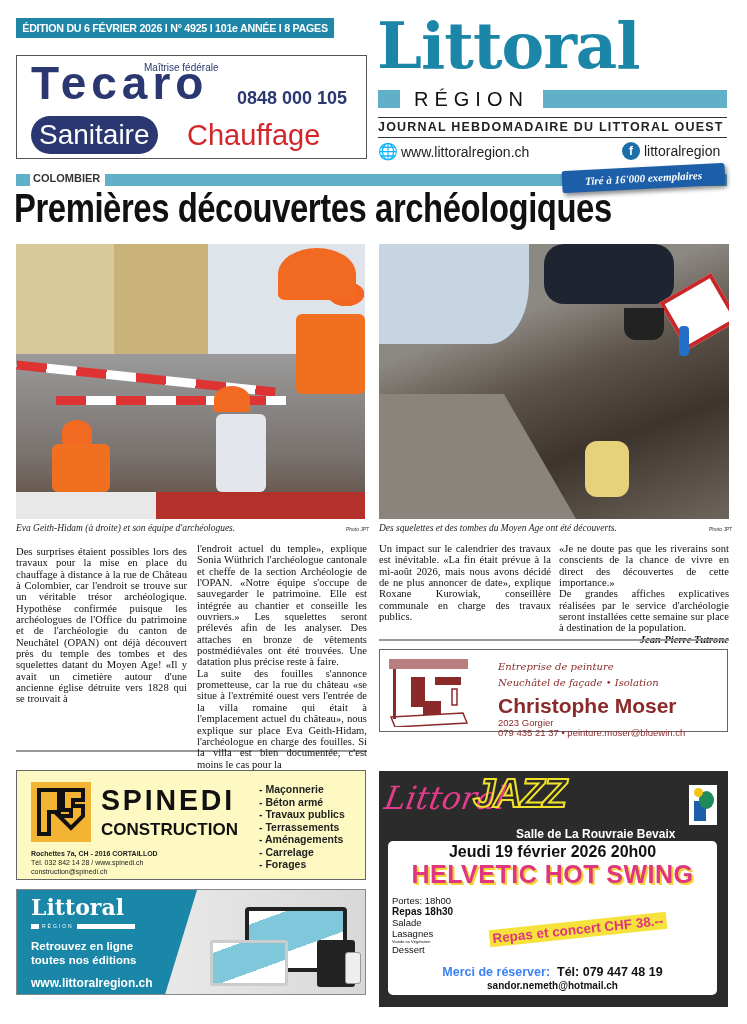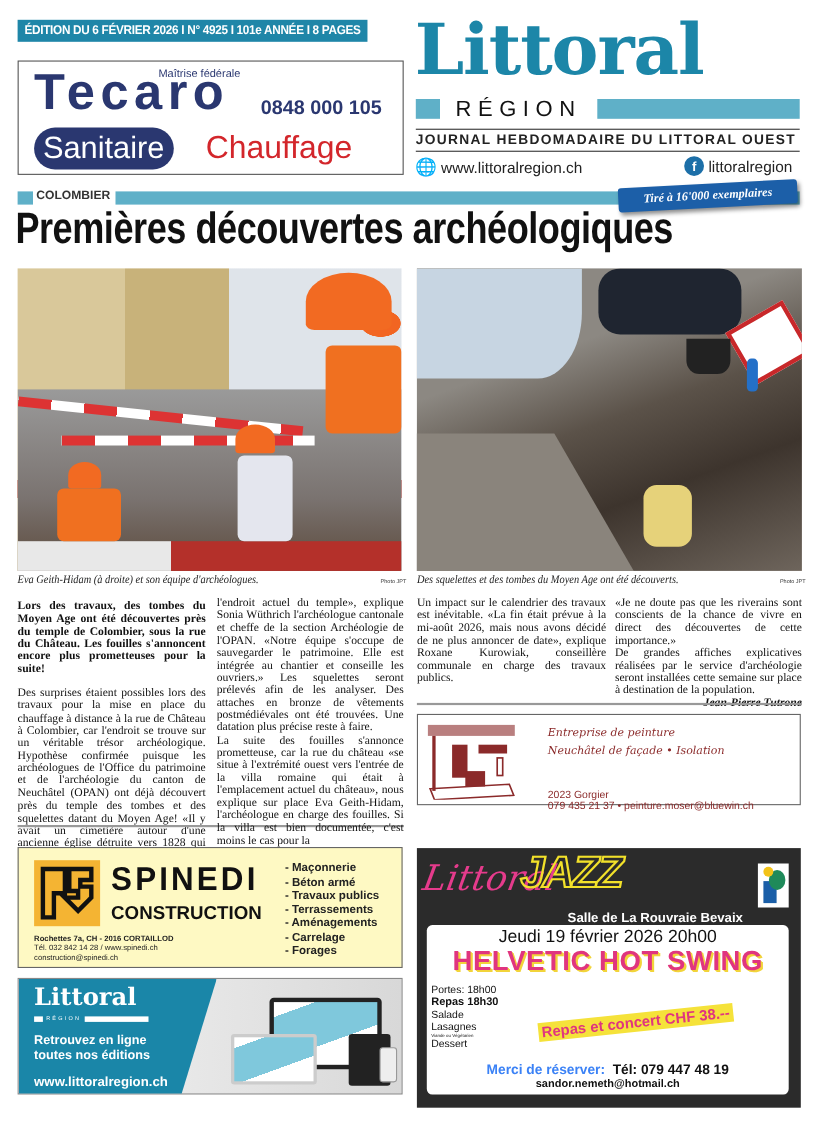--- a/index.html
+++ b/index.html
@@ -116,21 +116,21 @@
   
   .jazz { left: 379px; top: 771px; width: 349px; height: 236px; background: #2b2b2b; }
   .jazz .lit { position: absolute; left: 6px; top: 8px; font-family: "DejaVu Serif", serif; font-style: italic; font-size: 32px; color: #e53b8c; transform: skewX(-10deg); }
   .jazz .jz { position: absolute; left: 94px; top: 0px; font-size: 40px; font-weight: bold; font-style: italic; color: transparent; -webkit-text-stroke: 2px #f2e12a; letter-spacing: -2px; }
   .jazz .badge { position: absolute; left: 310px; top: 14px; width: 28px; height: 40px; background: #fff; }
   .jazz .badge .sun { position: absolute; left: 5px; top: 3px; width: 9px; height: 9px; border-radius: 50%; background: #f3c318; }
   .jazz .badge .tree { position: absolute; left: 10px; top: 6px; width: 15px; height: 18px; border-radius: 50%; background: #1f8a5a; }
   .jazz .badge .trunk { position: absolute; left: 5px; top: 16px; width: 12px; height: 20px; background: #1b5fa8; }
   .jazz .salle { position: absolute; left: 137px; top: 56px; font-size: 12px; font-weight: bold; color: #fff; }
   .jazz .panel { position: absolute; left: 9px; top: 70px; width: 329px; height: 154px; background: #fff; border-radius: 5px; }
-  .jazz .date { position: absolute; left: 0; width: 100%; top: 2px; text-align: center; font-size: 16px; font-weight: normal; color: #111; }
+  .jazz .date { position: absolute; left: 0; width: 100%; top: 2px; text-align: center; font-size: 16px; font-weight: bold; color: #111; }
   .jazz .band { position: absolute; left: 0; width: 100%; top: 19px; text-align: center; font-size: 25px; font-weight: bold; color: #e0357f; letter-spacing: 0.5px; text-shadow: 1px 1px 0 #f2d43a, 2px 2px 0 #f2d43a; transform: scaleX(1.0); }
   .jazz .menu { position: absolute; left: 4px; top: 54px; font-size: 9.5px; line-height: 11px; color: #111; }
   .jazz .menu .b { font-weight: bold; font-size: 10px; }
   .jazz .menu .tiny { font-size: 4px; line-height: 5px; }
   .jazz .price { position: absolute; left: 101px; top: 80px; background: #f5e23a; color: #e0357f; font-size: 13.5px; font-weight: bold; padding: 1px 3px; transform: rotate(-6deg); white-space: nowrap; }
   .jazz .reserve { position: absolute; left: 0; width: 100%; top: 124px; text-align: center; font-size: 12.5px; font-weight: bold; color: #111; }
   .jazz .reserve span.pink { color: #3b82f6; }
   .jazz .mail { position: absolute; left: 0; width: 100%; top: 139px; text-align: center; font-size: 10px; font-weight: bold; color: #111; }
 </style>
 </head>
@@ -189,21 +189,20 @@
   <div class="slab"></div>
   <div class="pad"></div>
 </div>
 
 <div class="abs caption" style="left:16px; top:522px;">Eva Geith-Hidam (à droite) et son équipe d'archéologues.</div>
 <div class="abs credit" style="left:346px; top:526px;">Photo JPT</div>
 <div class="abs caption" style="left:379px; top:522px;">Des squelettes et des tombes du Moyen Age ont été découverts.</div>
 <div class="abs credit" style="left:709px; top:526px;">Photo JPT</div>
 
 <div class="abs col col1">
-  <p class="lead">Lors des travaux, des tombes du Moyen Age ont été découvertes près du temple de Colombier, sous la rue du Château. Les fouilles s'annoncent encore plus prometteuses pour la suite!</p>
   <p>Des surprises étaient possibles lors des travaux pour la mise en place du chauffage à distance à la rue de Château à Colombier, car l'endroit se trouve sur un véritable trésor archéologique. Hypothèse confirmée puisque les archéologues de l'Office du patrimoine et de l'archéologie du canton de Neuchâtel (OPAN) ont déjà découvert près du temple des tombes et des squelettes datant du Moyen Age! «Il y avait un cimetière autour d'une ancienne église détruite vers 1828 qui se trouvait à</p>
 </div>
 <div class="abs art-rule"></div>
 <div class="abs col col2">
   <p>l'endroit actuel du temple», explique Sonia Wüthrich l'archéologue cantonale et cheffe de la section Archéologie de l'OPAN. «Notre équipe s'occupe de sauvegarder le patrimoine. Elle est intégrée au chantier et conseille les ouvriers.» Les squelettes seront prélevés afin de les analyser. Des attaches en bronze de vêtements postmédiévales ont été trouvées. Une datation plus précise reste à faire.</p>
   <p>La suite des fouilles s'annonce prometteuse, car la rue du château «se situe à l'extrémité ouest vers l'entrée de la villa romaine qui était à l'emplacement actuel du château», nous explique sur place Eva Geith-Hidam, l'archéologue en charge des fouilles. Si la villa est bien documentée, c'est moins le cas pour la</p>
 </div>
 <div class="abs col col3">
   <p>Un impact sur le calendrier des travaux est inévitable. «La fin était prévue à la mi-août 2026, mais nous avons décidé de ne plus annoncer de date», explique Roxane Kurowiak, conseillère communale en charge des travaux publics.</p>
 </div>
@@ -218,20 +217,21 @@
     <rect x="2" y="2" width="79" height="10" fill="#8b2a2a" opacity="0.6"></rect>
     <rect x="6" y="12" width="3" height="50" fill="#8b2a2a"></rect>
     <rect x="24" y="20" width="14" height="30" fill="#8b2a2a"></rect>
     <rect x="48" y="20" width="26" height="8" fill="#8b2a2a"></rect>
     <rect x="65" y="32" width="5" height="16" fill="none" stroke="#8b2a2a" stroke-width="1.5"></rect>
     <rect x="36" y="44" width="18" height="14" fill="#8b2a2a"></rect>
     <path d="M4 60 L76 56 L80 66 L8 70 Z" fill="none" stroke="#8b2a2a" stroke-width="1.5"></path>
   </svg>
   <span class="line1">Entreprise de peinture</span>
   <span class="line2">Neuchâtel de façade • Isolation</span>
+  <span class="name">Christophe Moser</span>
   <div class="addr">
     <div>2023 Gorgier</div>
     <div>079 435 21 37 • peinture.moser@bluewin.ch</div>
   </div>
 </div>
 
 <div class="abs spinedi">
   <div class="logo">
     <svg viewBox="0 0 60 60">
       <path d="M8 8 H28 V30 H18 V52 H8 Z M32 8 H52 V18 H42 V24 H52 V34 L40 46 L28 34 H40 V28 H32 Z" fill="none" stroke="#111" stroke-width="4"></path>

